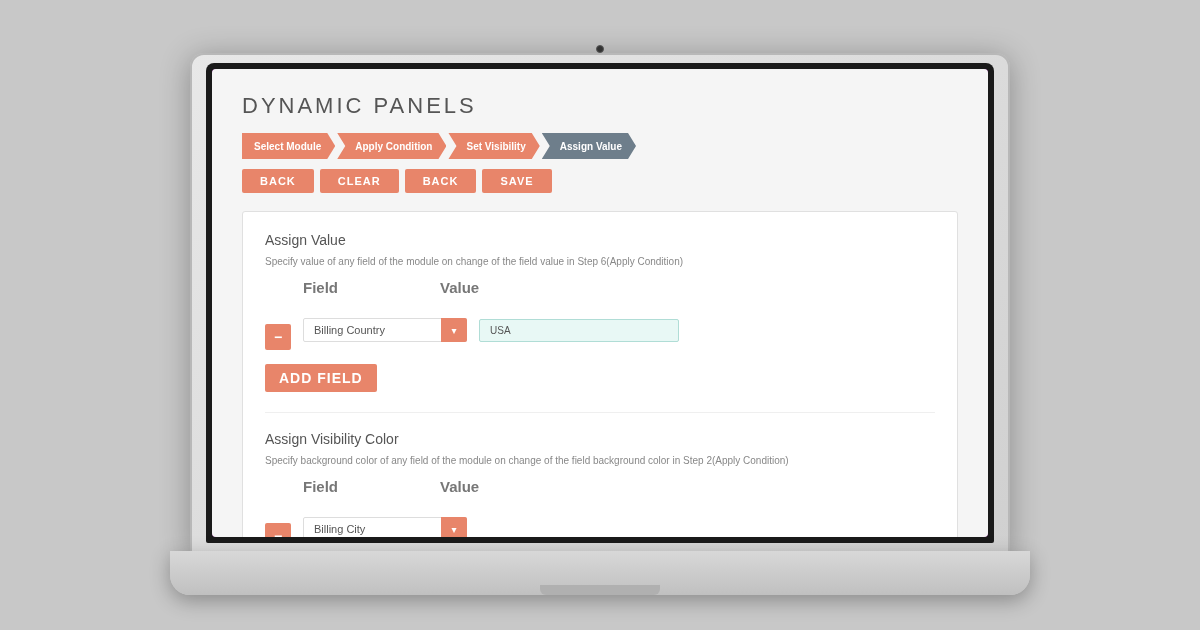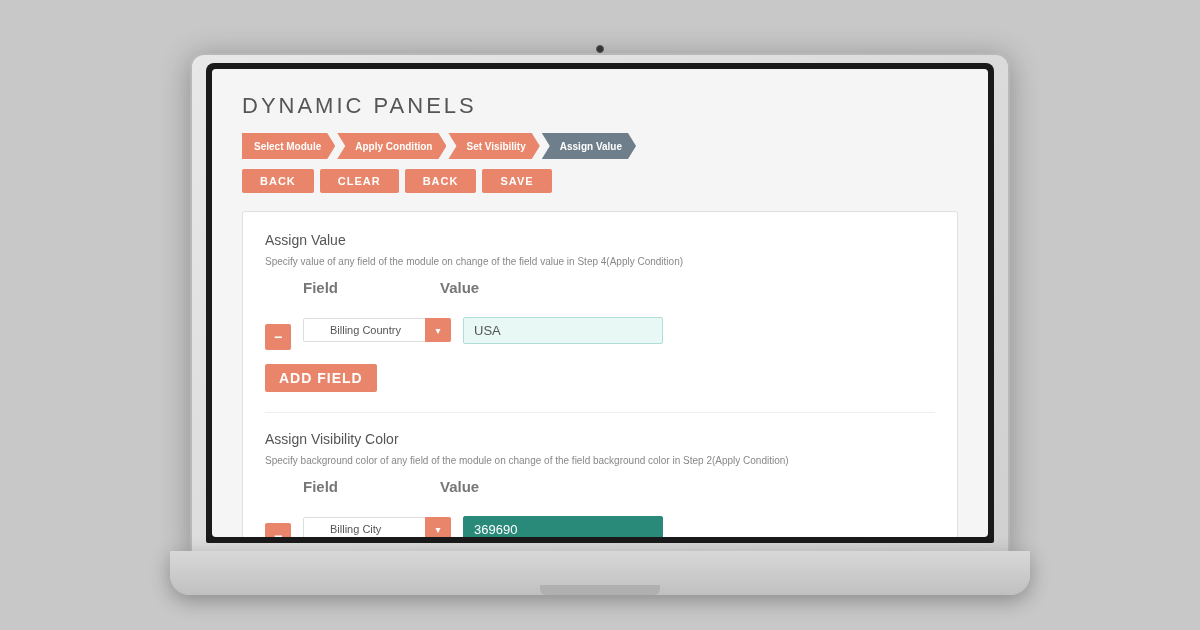--- a/index.html
+++ b/index.html
@@ -223,24 +223,24 @@
       position: relative;
       display: inline-block;
     }
 
     .field-select {
       appearance: none;
       -webkit-appearance: none;
       background: white;
       border: 1px solid #ddd;
       border-radius: 2px;
-      padding: 5px 30px 5px 26px;
+      padding: 5px 30px 5px 10px;
       font-size: 11px;
       color: #555;
-      width: 148px;
+      width: 164px;
       cursor: pointer;
     }
 
     .select-arrow {
       position: absolute;
       right: 0;
       top: 0;
       bottom: 0;
       width: 26px;
       background: #e8856a;
@@ -250,21 +250,21 @@
       justify-content: center;
       color: white;
       font-size: 10px;
       pointer-events: none;
     }
 
     .value-input {
       border: 1px solid #ddd;
       border-radius: 2px;
       padding: 5px 10px;
-      font-size: 13px;
+      font-size: 10px;
       color: #555;
       width: 200px;
     }
 
     .value-input.light-green {
       background: #e8f8f5;
       border-color: #b0ddd6;
       color: #555;
     }
 
@@ -324,21 +324,21 @@
             <button class="btn">BACK</button>
             <button class="btn">CLEAR</button>
             <button class="btn">BACK</button>
             <button class="btn">SAVE</button>
           </div>
 
           <div class="panel">
 
             <div class="panel-section">
               <div class="section-title">Assign Value</div>
-              <div class="section-desc">Specify value of any field of the module on change of the field value in Step 4(Apply Condition)</div>
+              <div class="section-desc">Specify value of any field of the module on change of the field value in Step 6(Apply Condition)</div>
 
               <div class="field-row">
                 <div style="width:26px;"></div>
                 <div class="field-col">
                   <div class="col-label">Field</div>
                 </div>
                 <div style="margin-left: 90px;" class="field-col">
                   <div class="col-label">Value</div>
                 </div>
               </div>
@@ -378,21 +378,20 @@
               <div class="field-row">
                 <button class="remove-btn">
                   <span>−</span>
                 </button>
                 <div class="field-select-wrapper">
                   <select class="field-select">
                     <option value="Billing City">Billing City</option>
                   </select>
                   <div class="select-arrow">▾</div>
                 </div>
-                <input class="value-input teal" type="text" value="369690" style="">
               </div>
 
             </div>
 
           </div>
 
         </div>
       </div>
     </div>
   </div>

